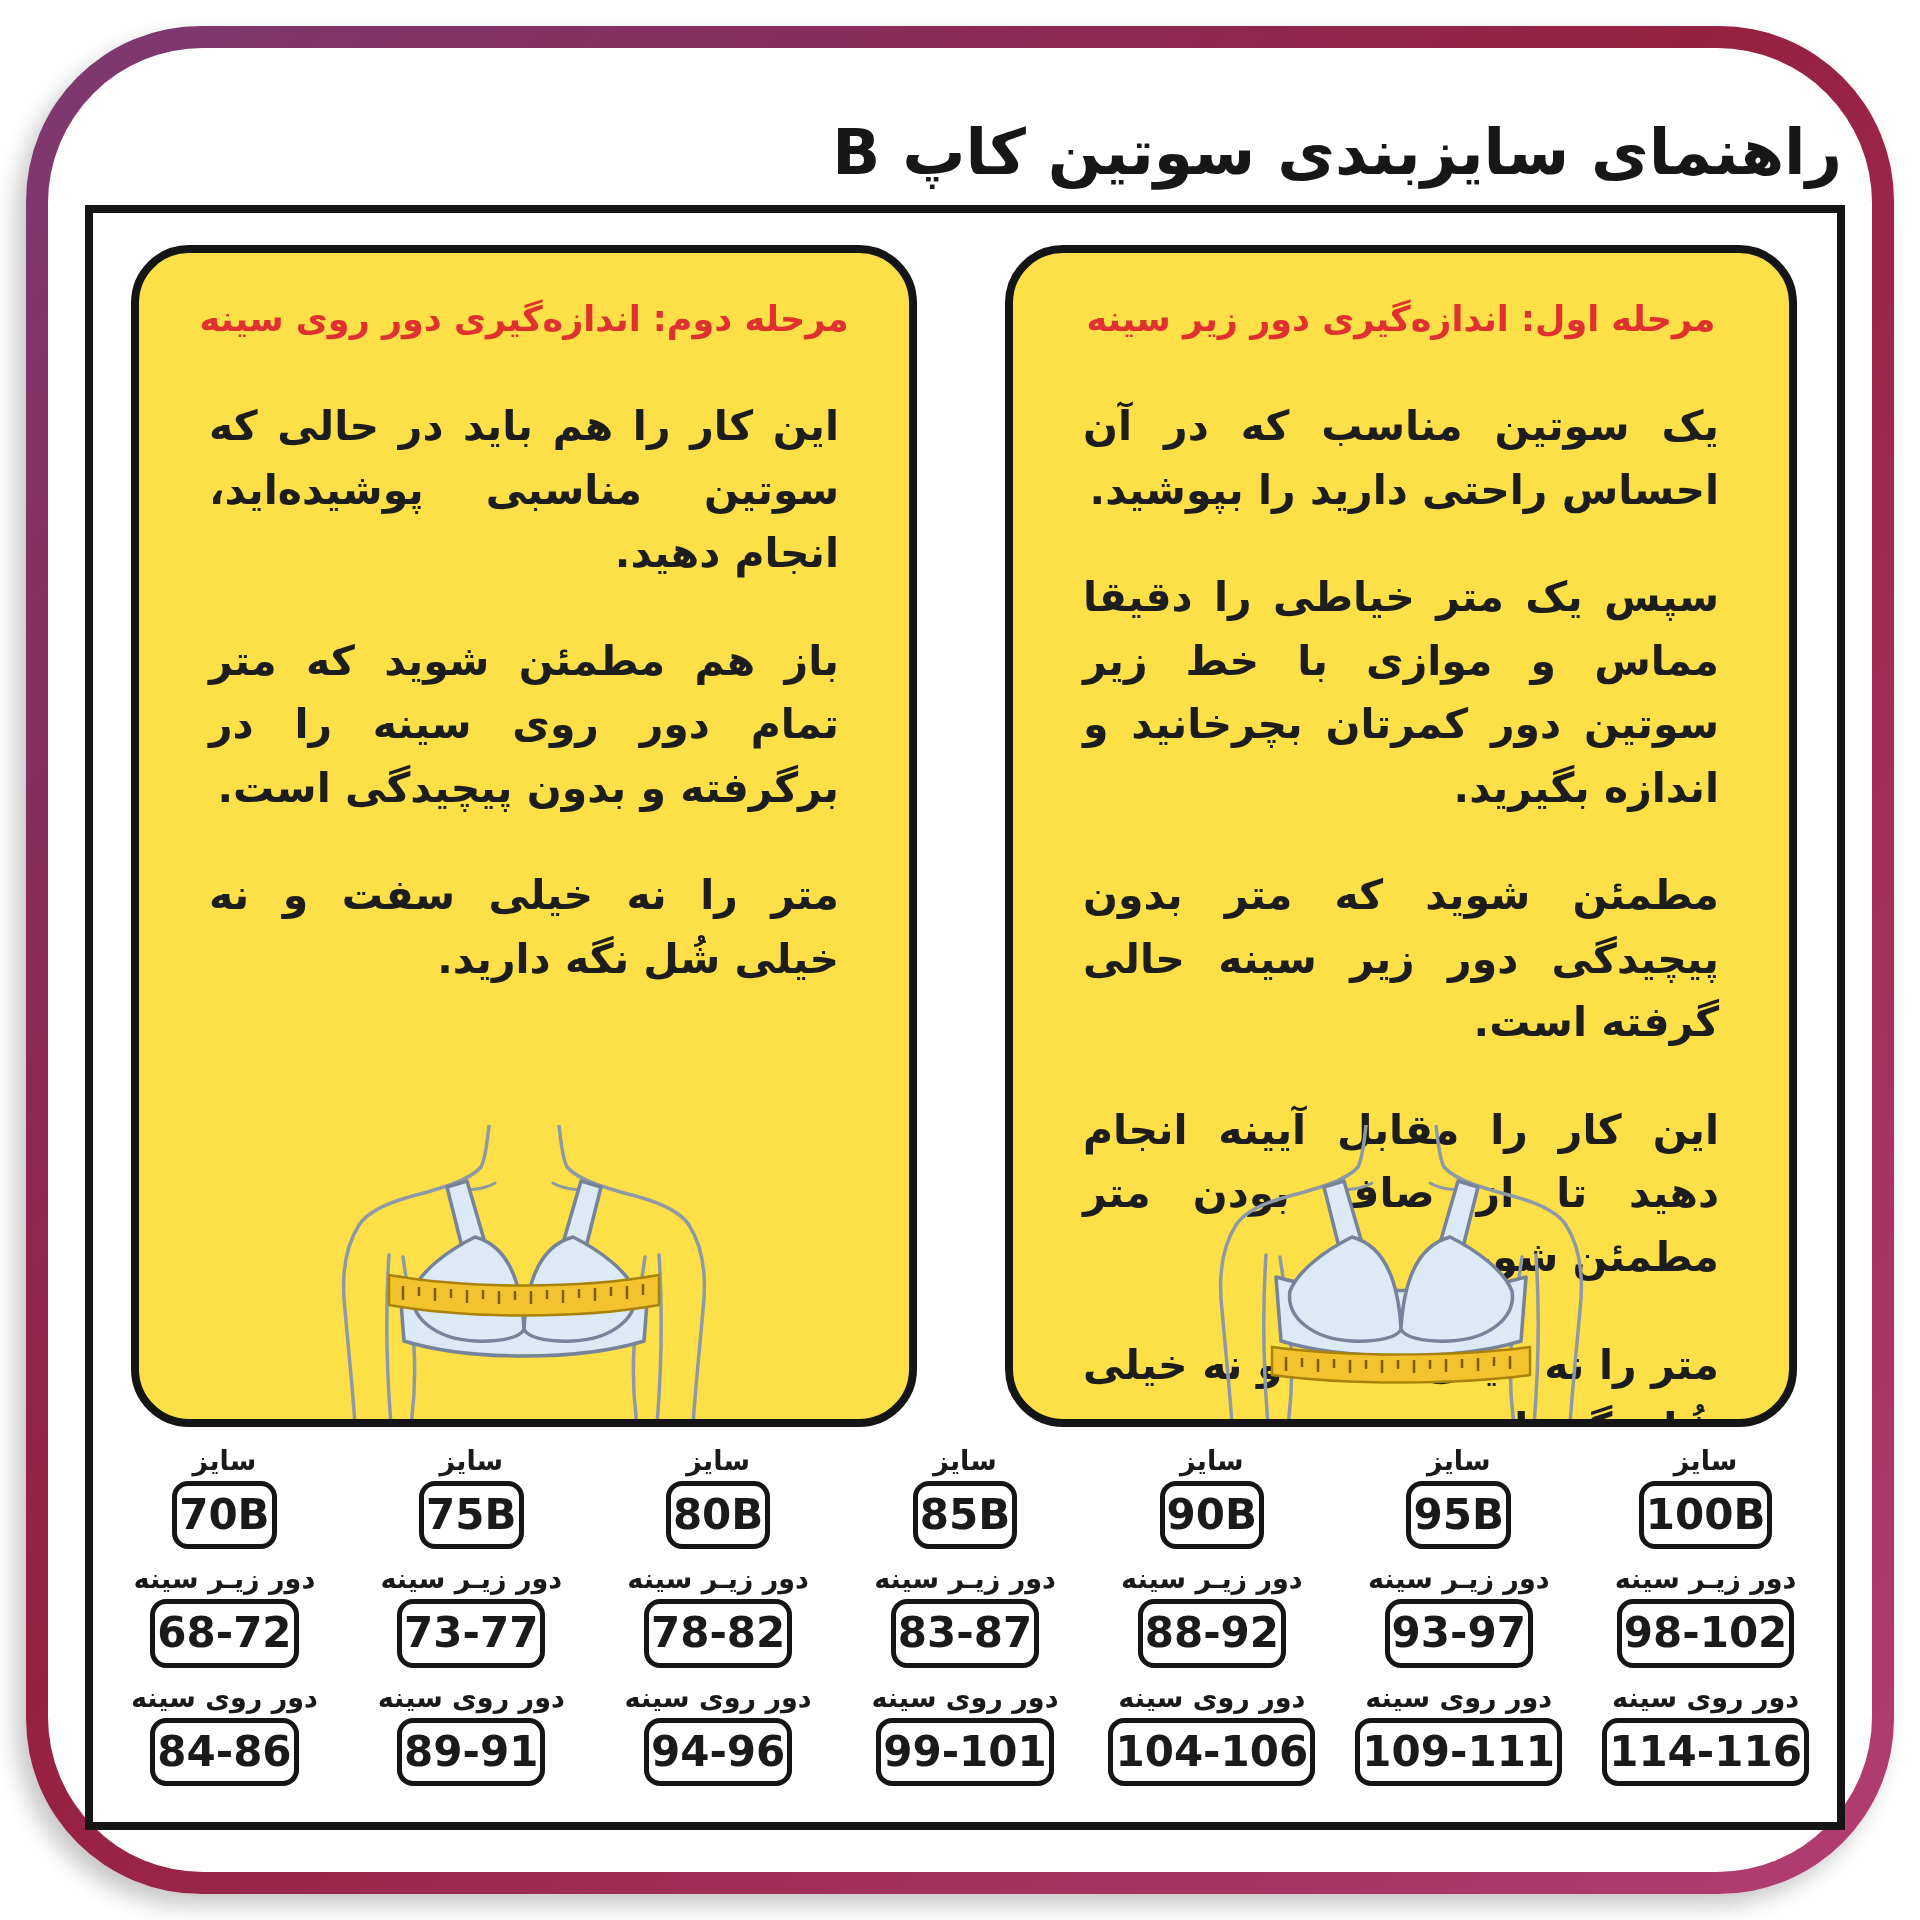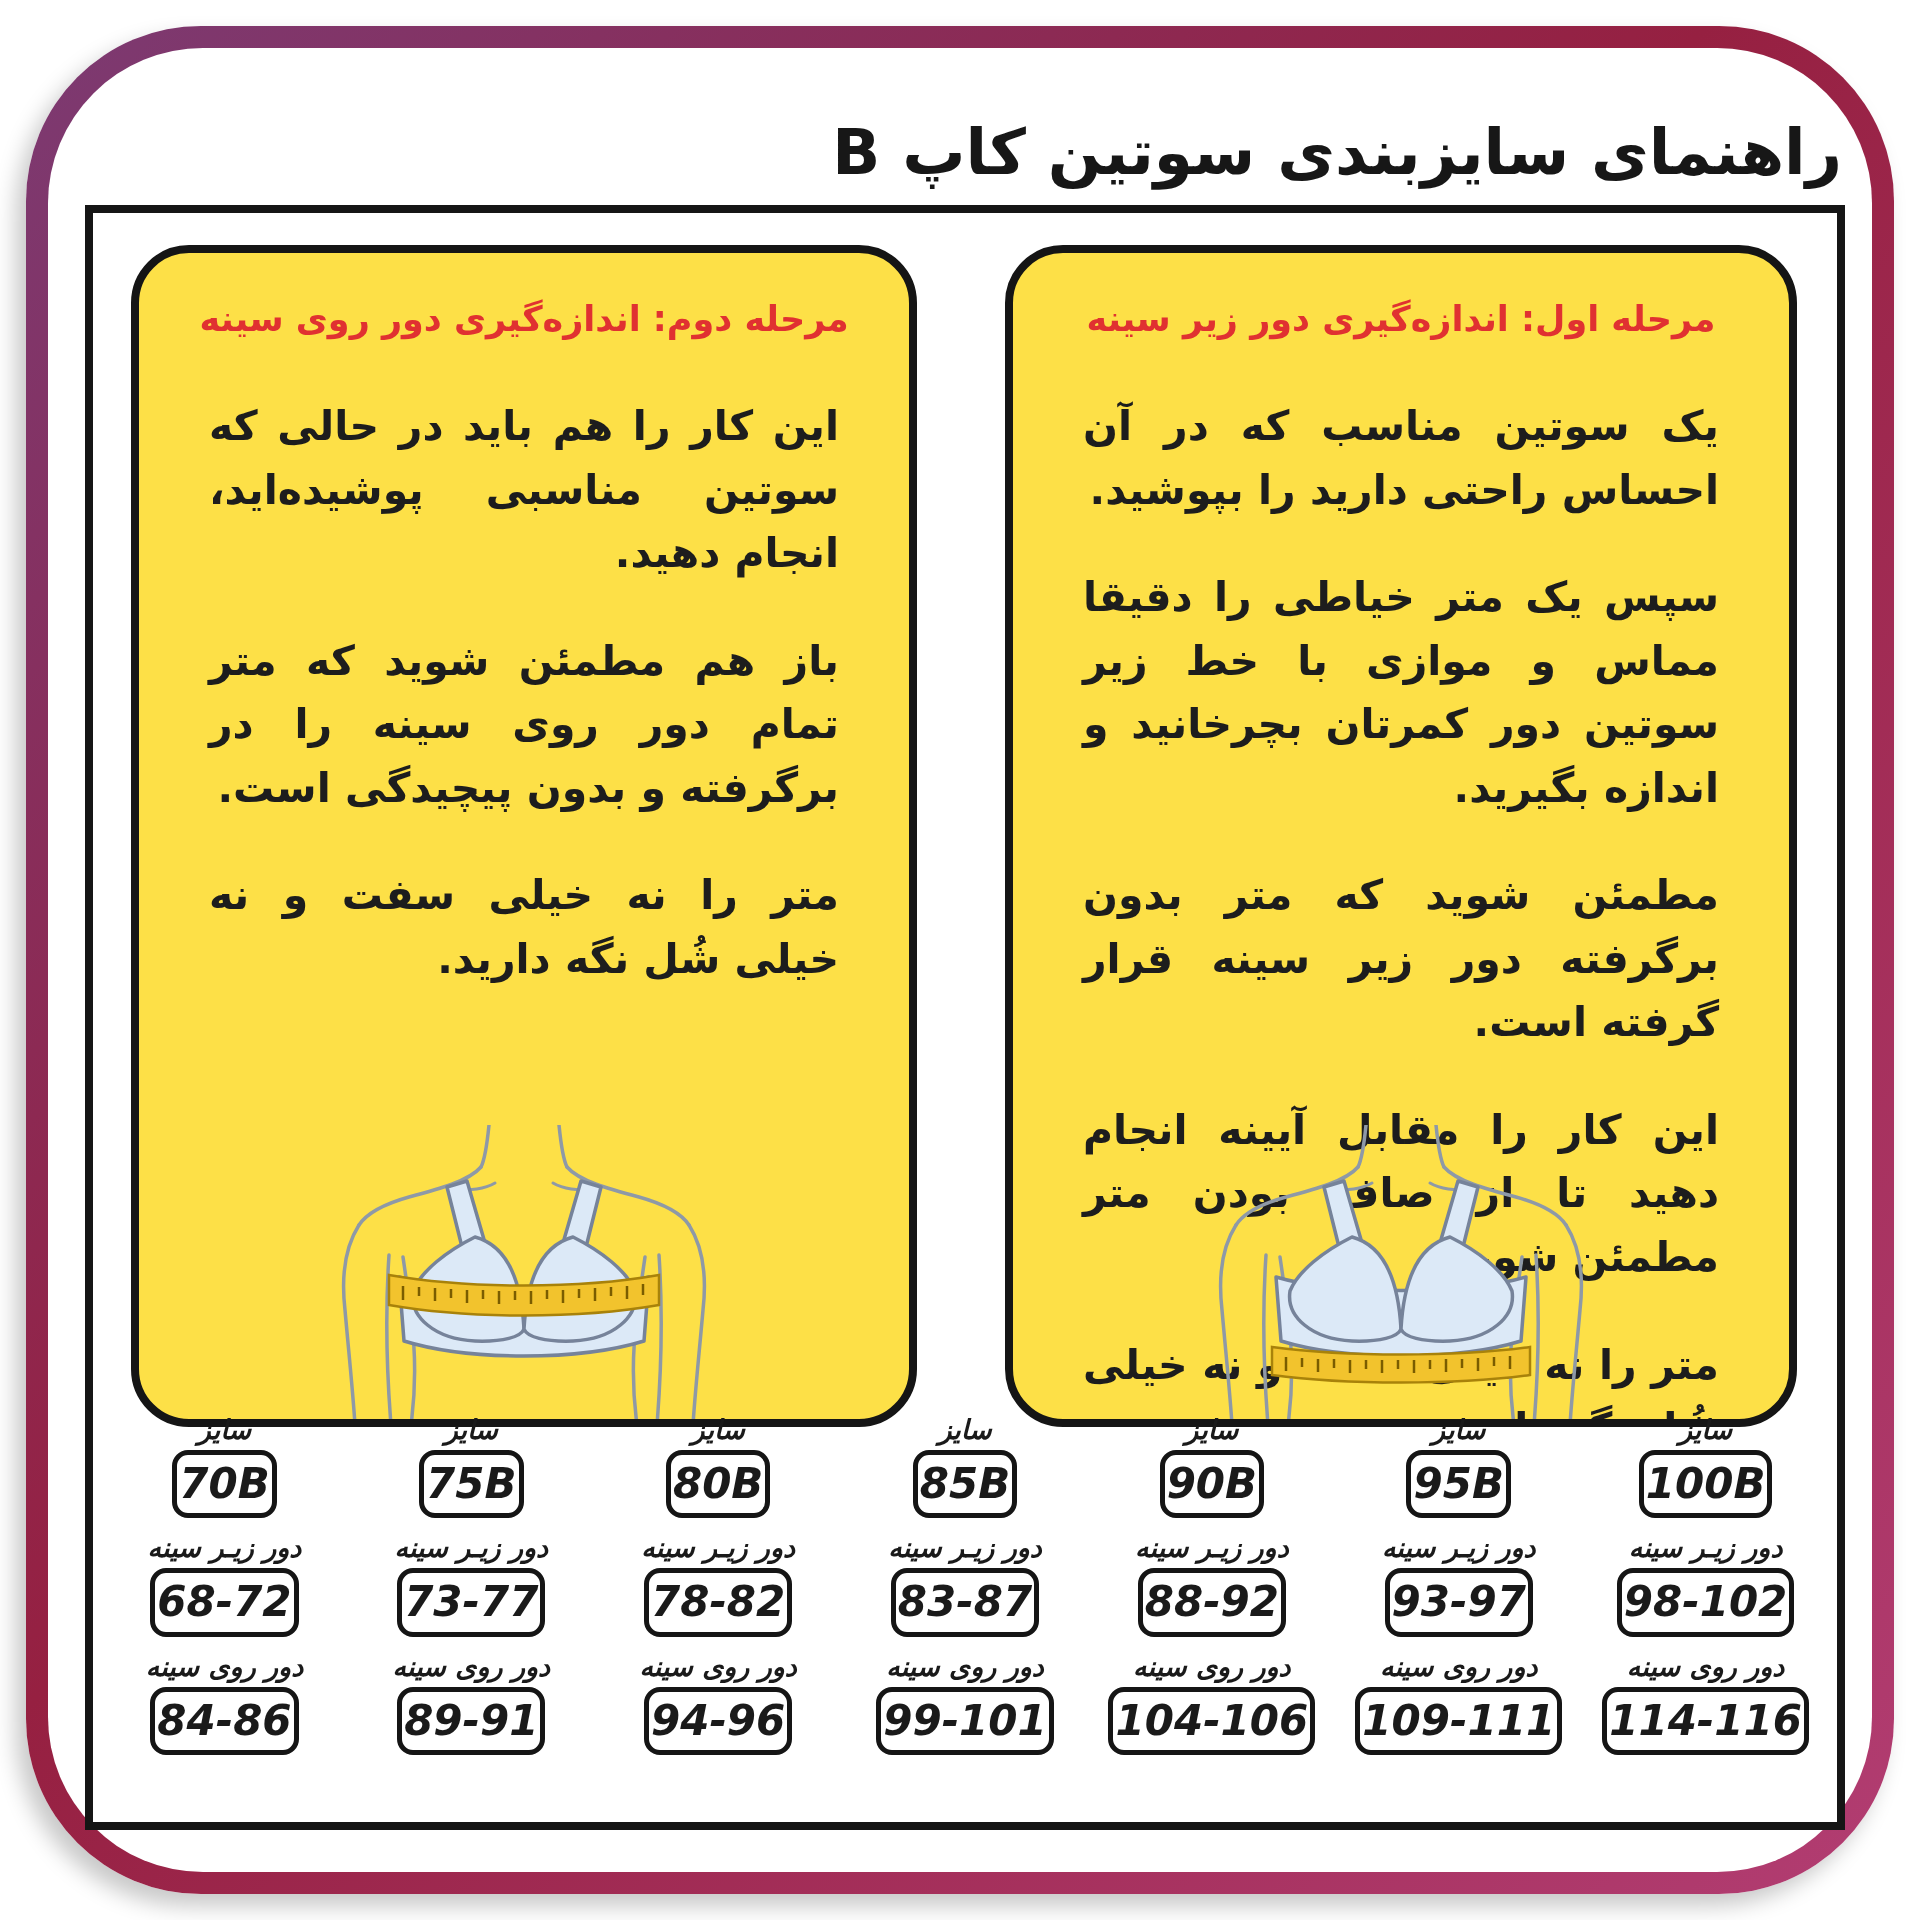--- a/index.html
+++ b/index.html
@@ -42,22 +42,22 @@
   .para {
     margin:0 0 44px; font-size:41px; line-height:1.55; font-weight:700;
     color:#1d1d1d; text-align:justify;
   }
   .figure-wrap {
     position:absolute; bottom:-6px; left:50%; transform:translateX(-50%);
     line-height:0;
   }
   
   .size-table {
-    position:absolute; left:8px; right:8px; top:1197px;
-    display:flex; justify-content:flex-start; direction:ltr;font-style:italic;
+    position:absolute; left:8px; right:8px; top:1228px;
+    display:flex; justify-content:flex-end; direction:ltr;
   }
   .col { display:flex; flex-direction:column; align-items:center; width:248px; }
   .lbl {
     font-size:27px; font-weight:700; color:#1a1a1a; direction:rtl;
     height:40px; line-height:40px; white-space:nowrap;
   }
   .valbox {
     border:5px solid #151515; border-radius:16px; background:#fff;
     font-size:42px; font-weight:700; color:#1a1a1a; direction:ltr;
     padding:5px 2px; line-height:1.15; margin-bottom:10px;
@@ -73,21 +73,21 @@
 
 <h1 class="title">راهنمای سایزبندی سوتین کاپ B</h1>
 
 <div class="content">
 
   <section class="panel panel-right">
     <h2 class="panel-heading">مرحله اول: اندازه‌گیری دور زیر سینه</h2>
     <div class="panel-body">
       <p class="para">یک سوتین مناسب که در آن احساس راحتی دارید را بپوشید.</p>
       <p class="para">سپس یک متر خیاطی را دقیقا مماس و موازی با خط زیر سوتین دور کمرتان بچرخانید و اندازه بگیرید.</p>
-      <p class="para">مطمئن شوید که متر بدون برگرفته دور زیر سینه قرار گرفته است.</p>
+      <p class="para">مطمئن شوید که متر بدون پیچیدگی دور زیر سینه حالی گرفته است.</p>
       <p class="para">این کار را مقابل آیینه انجام دهید تا از صاف بودن متر مطمئن شوید.</p>
       <p class="para">متر را نه خیلی سفت و نه خیلی شُل نگه دارید.</p>
     </div>
     <div class="figure-wrap">
       <svg width="470" height="300" viewBox="0 0 470 300">
         <g fill="none" stroke="#8e99a7" stroke-width="3.5" stroke-linecap="round">
           <path d="M200 0 C198 20 196 34 192 42"></path>
           <path d="M270 0 C272 20 274 34 278 42"></path>
           <path d="M192 42 C180 56 150 64 120 72 C95 79 78 88 70 100"></path>
           <path d="M278 42 C290 56 320 64 350 72 C375 79 392 88 400 100"></path>

